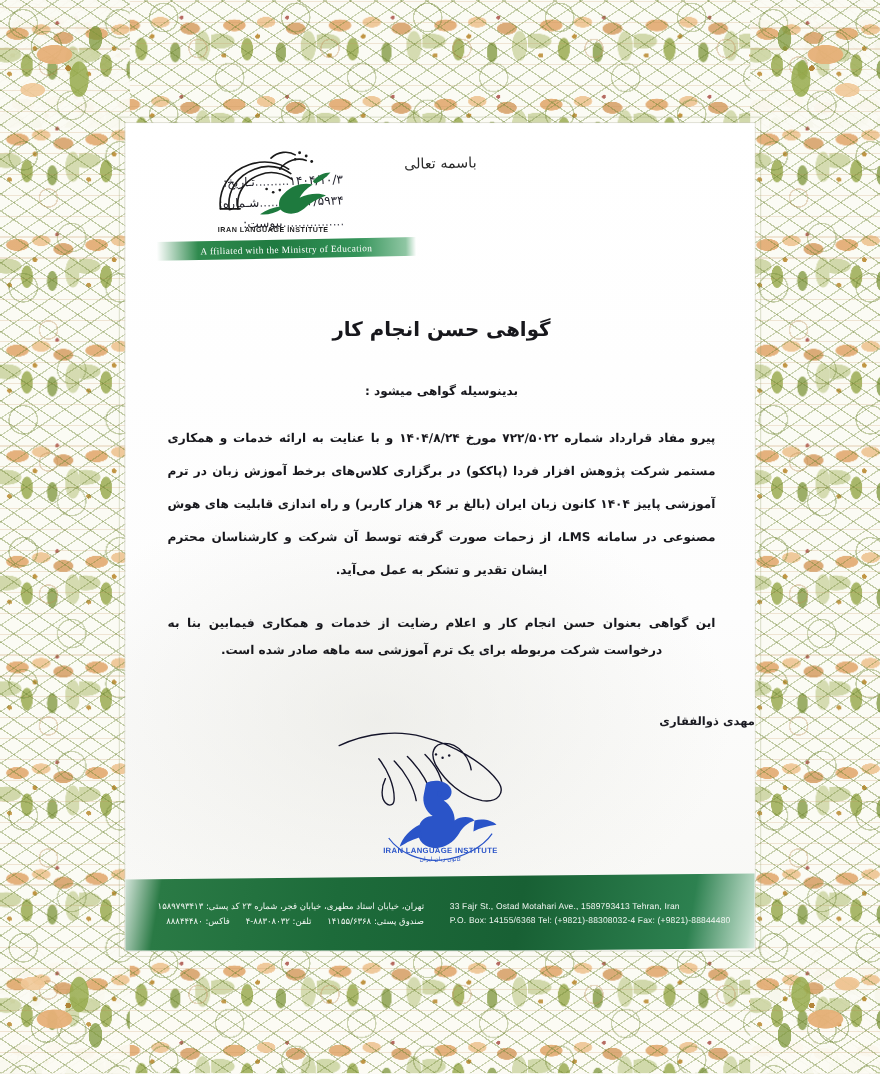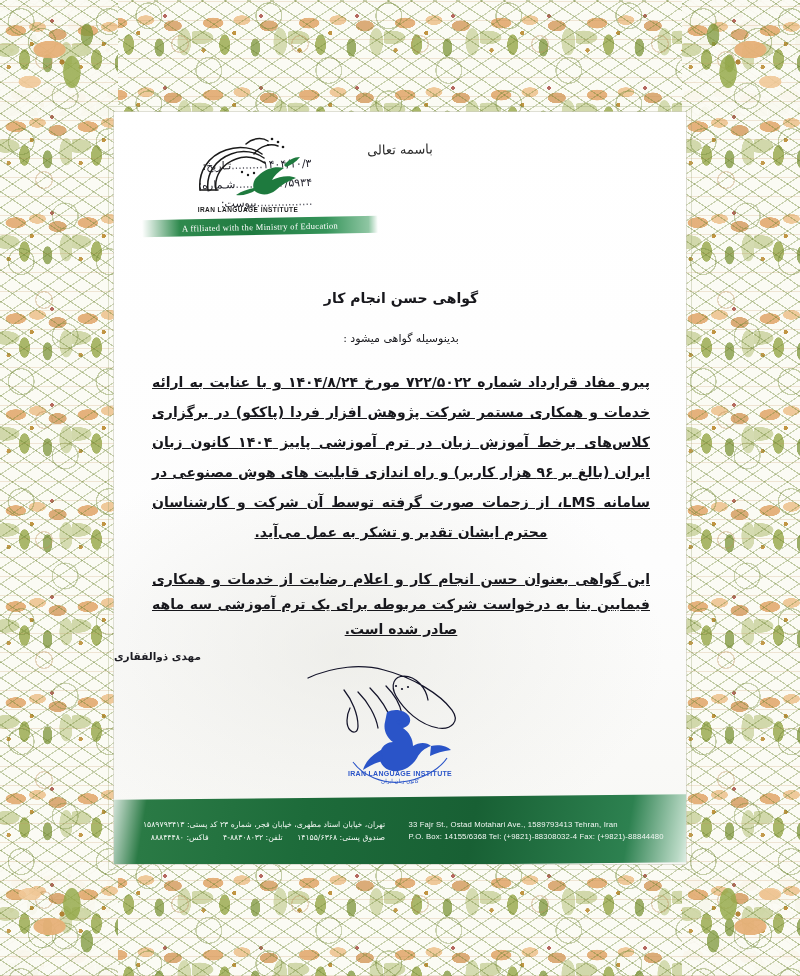--- a/index.html
+++ b/index.html
@@ -152,53 +152,52 @@
   }
 
   
   .body-wrap{
     position:absolute;left:38px;right:36px;top:178px;
     direction:rtl;text-align:right;
     color:#17171c;
   }
   .doc-title{
     text-align:center;
-    font-size:14px;font-weight:bold;
+    font-size:18px;font-weight:bold;
     letter-spacing:.2px;
-    margin-bottom:26px;
+    margin-bottom:38px;
   }
   .salutation{
     font-size:11px;font-weight:bold;
     margin:0 0 20px 0;
     padding-left:18px;
     text-align:center;
   }
   .lead{
-    font-size:11px;font-weight:normal;
+    font-size:11px;font-weight:bold;
     margin:0 0 22px 0;
     text-align:center;
   }
   p.para{
-    font-size:14px;line-height:30px;
+    font-size:11px;line-height:30px;
     margin:0 0 20px 0;
     text-align:justify;
     text-align-last:center;
     font-weight:bold;
-    text-decoration:underline;
   }
   p.para.last{line-height:25px;}
 
   
   .sign{
     position:absolute;left:0;right:0;top:536px;height:150px;
     direction:rtl;
   }
   .sign-lines{
     position:absolute;left:0;right:0;top:0;
-    text-align:left;font-size:10.5px;color:#1b1b22;
+    text-align:right;font-size:10.5px;color:#1b1b22;
     line-height:17px;font-weight:bold;
   }
   .sig-svg{position:absolute;left:50%;top:8px;transform:translateX(-50%);}
   .stamp{position:absolute;left:50%;top:58px;transform:translateX(-50%);}
 
   
   .footer{
     position:absolute;left:0;right:0;bottom:0;height:66px;
     background:linear-gradient(100deg,#ffffff 0%,#2a7a45 7%,#1d6b3a 34%,#186034 62%,#2d8150 88%,#b9d9c5 97%,#ffffff 100%);
     transform:rotate(-.55deg) scale(1.03);

